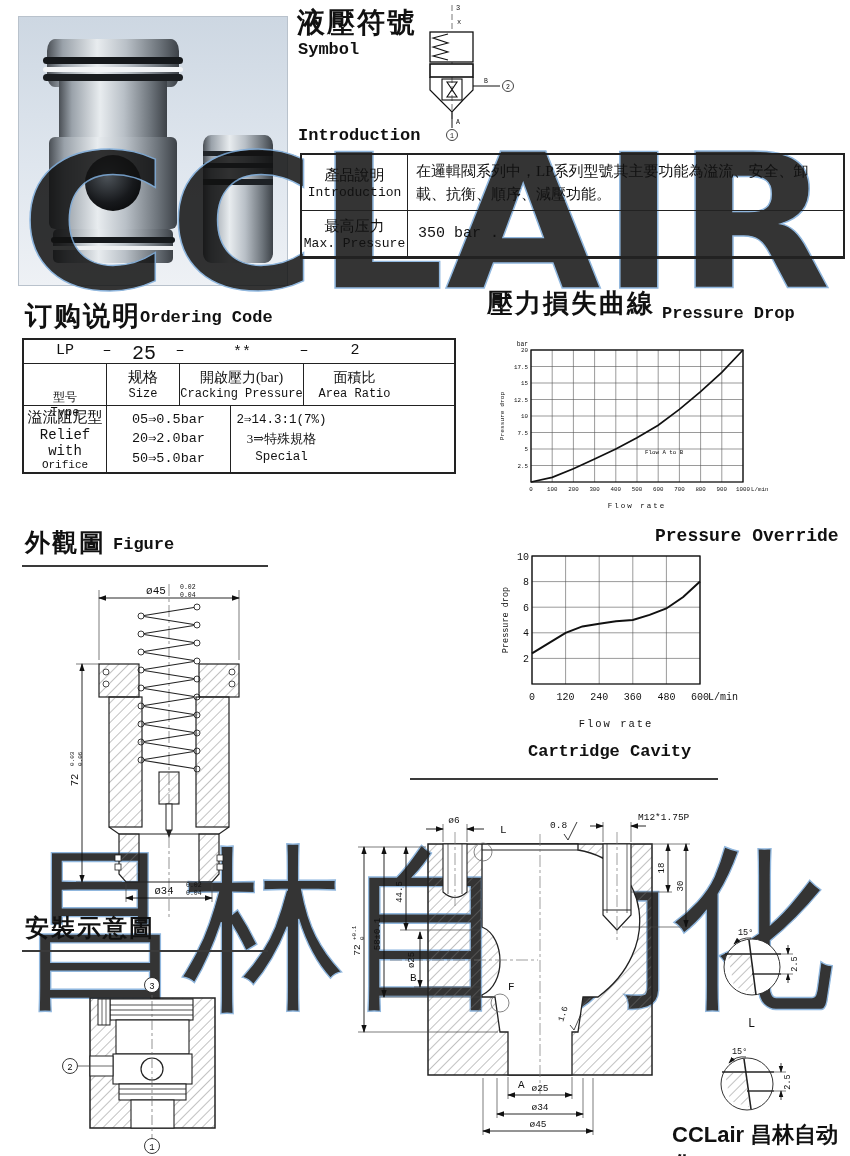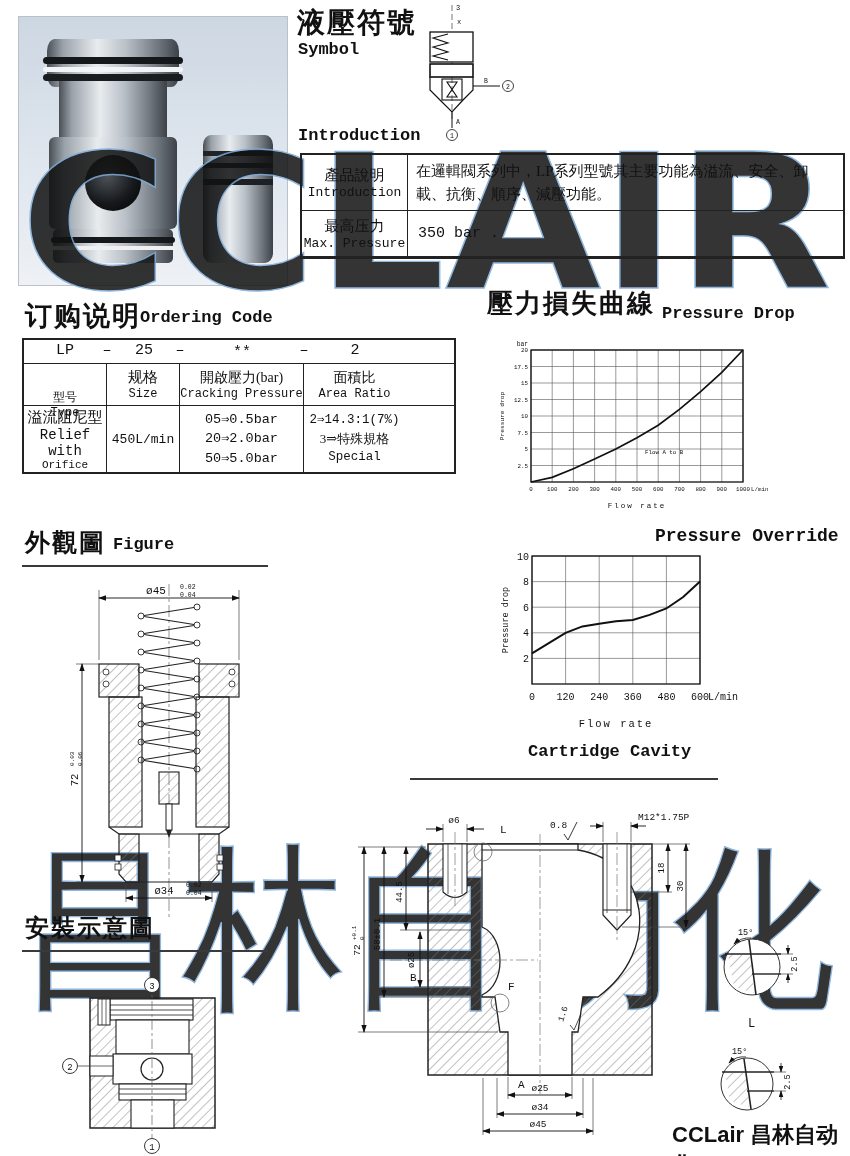--- a/index.html
+++ b/index.html
@@ -95,21 +95,21 @@
     </div>
   </div>
 
   <div class="abs zh-h" style="left:25px;top:298px;font-size:27px;">订购说明</div>
   <div class="abs en" style="left:140px;top:308px;font-size:17px;font-weight:bold;">Ordering Code</div>
 
   <div class="abs tbl" style="left:22px;top:338px;width:434px;">
     <div class="trow bb" style="height:24px;position:relative;">
       <span class="abs en" style="left:41px;top:2px;transform:translateX(-50%);font-size:15px;">LP</span>
       <span class="abs en" style="left:83px;top:2px;transform:translateX(-50%);font-size:15px;">–</span>
-      <span class="abs en" style="left:120px;top:2px;transform:translateX(-50%);font-size:15px;">25</span>
+      <span class="abs en" style="left:120px;top:2px;transform:translateX(-50%);font-size:20px;">25</span>
       <span class="abs en" style="left:156px;top:2px;transform:translateX(-50%);font-size:15px;">–</span>
       <span class="abs en" style="left:218px;top:4px;transform:translateX(-50%);font-size:15px;">**</span>
       <span class="abs en" style="left:280px;top:2px;transform:translateX(-50%);font-size:15px;">–</span>
       <span class="abs en" style="left:331px;top:2px;transform:translateX(-50%);font-size:15px;">2</span>
     </div>
     <div class="trow bb" style="height:42px;">
       <div class="cell br" style="width:83px;">
         <div style="font-size:12px;margin-top:40px;">型号</div>
         <div class="en" style="font-size:12px;">Type</div>
       </div>
@@ -125,21 +125,20 @@
         <div style="font-size:14px;">面積比</div>
         <div class="en" style="font-size:12px;">Area Ratio</div>
       </div>
     </div>
     <div class="trow" style="height:66px;">
       <div class="cell br" style="width:83px;">
         <div style="font-size:15px;">溢流阻尼型</div>
         <div class="en" style="font-size:14px;">Relief with</div>
         <div class="en" style="font-size:11px;">Orifice</div>
       </div>
-      <div class="cell br en" style="width:73px;font-size:13px;">450L/min</div>
       <div class="cell br en" style="width:124px;font-size:13.5px;line-height:1.45;">
         <div>05⇒0.5bar</div>
         <div>20⇒2.0bar</div>
         <div>50⇒5.0bar</div>
       </div>
       <div class="cell" style="width:101px;font-size:13px;line-height:1.45;">
         <div class="en" style="font-size:12.5px;">2⇒14.3:1(7%)</div>
         <div>3⇒特殊規格</div>
         <div class="en" style="font-size:12.5px;">Special</div>
       </div>

